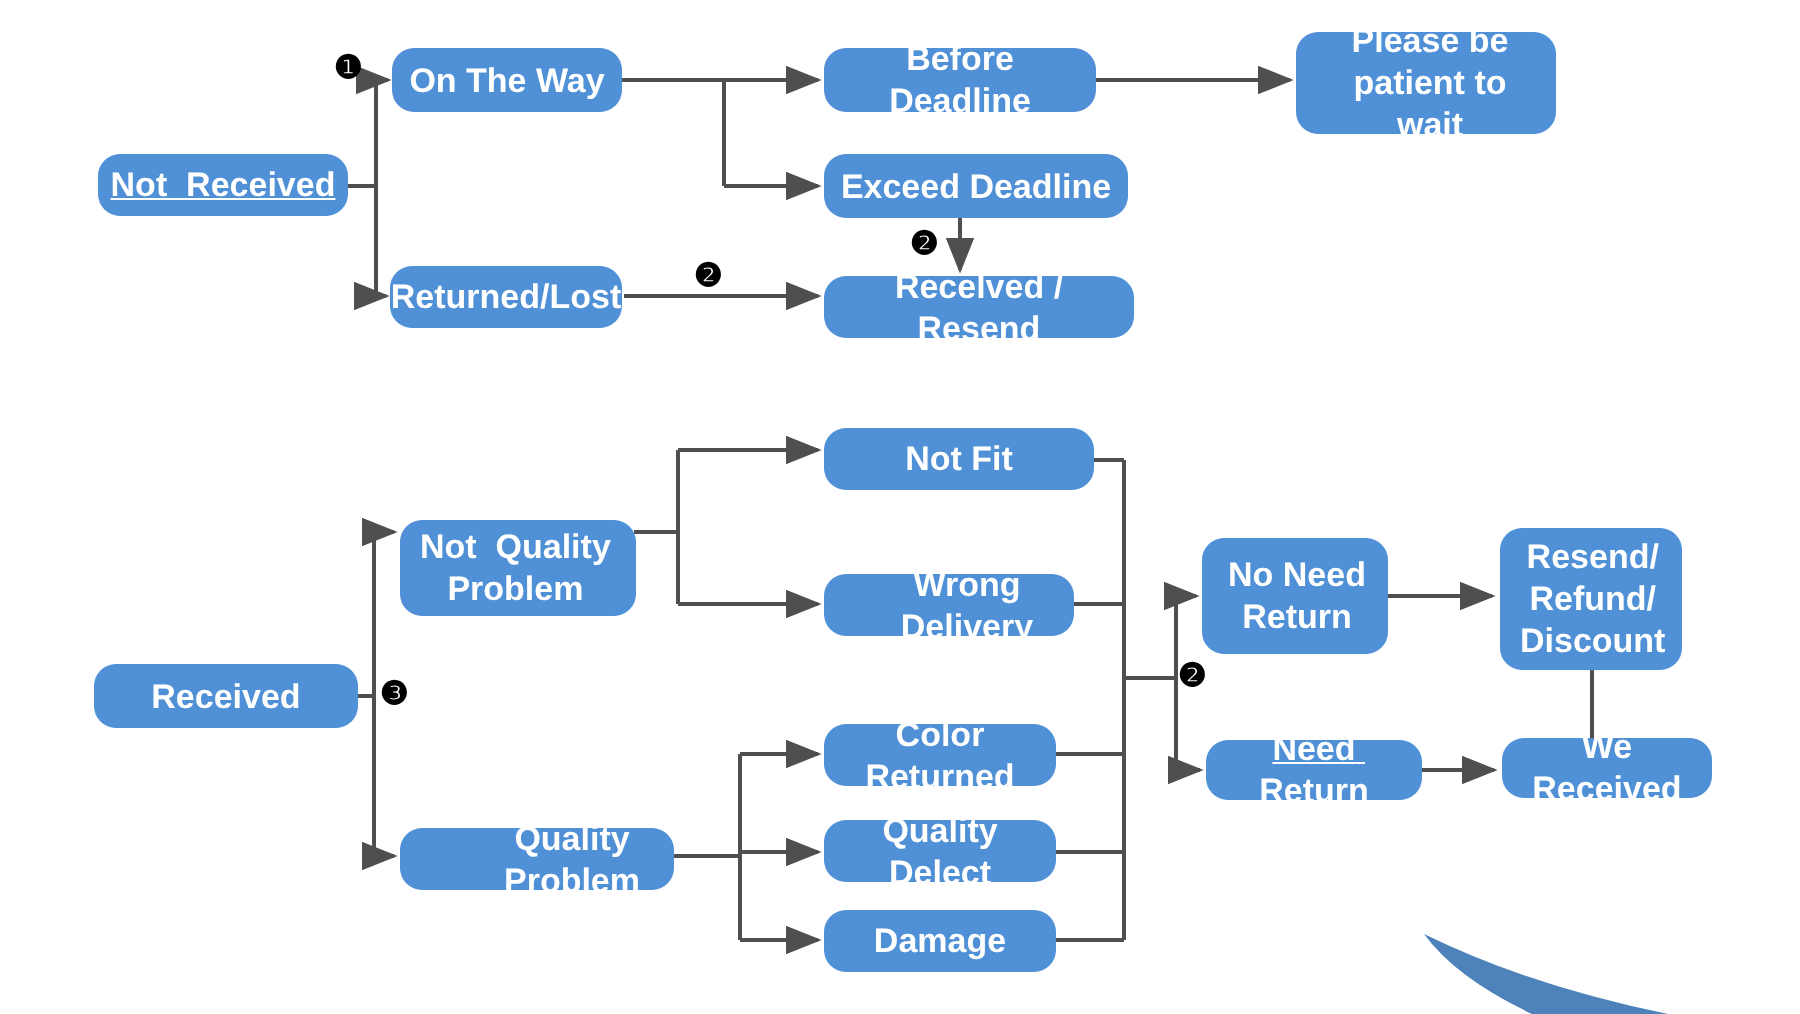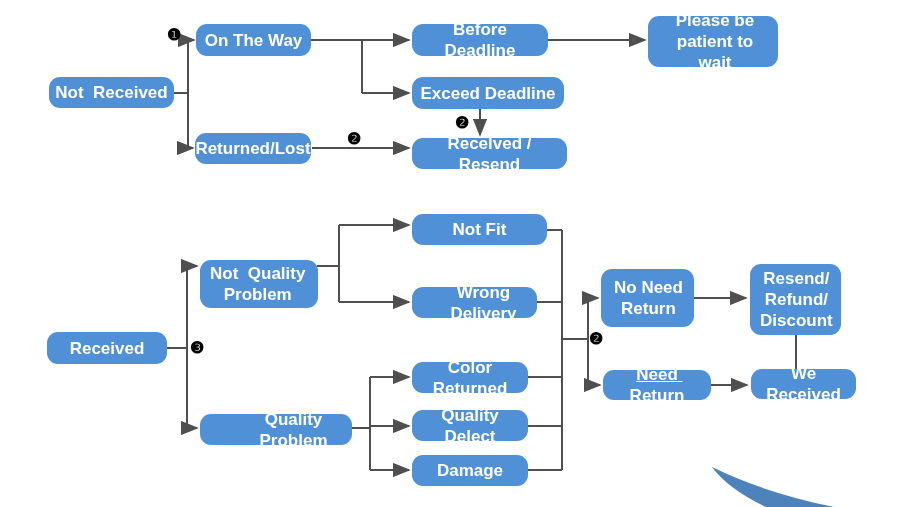--- a/index.html
+++ b/index.html
@@ -100,33 +100,33 @@
     <path class="wire" d="M370,426 H409" marker-end="url(#arrow)"></path>
     <path class="wire" d="M370,470 H409" marker-end="url(#arrow)"></path>
     <path class="wire" d="M588,298 H598" marker-end="url(#arrow)"></path>
     <path class="wire" d="M588,385 H600" marker-end="url(#arrow)"></path>
     <path class="wire" d="M694,298 H746" marker-end="url(#arrow)"></path>
     <path class="wire" d="M711,385 H747" marker-end="url(#arrow)"></path>
 
     <path d="M712,467 Q765,493 834,507 L766,507 Q728,489 712,467 Z" fill="var(--swoosh,#4d82ba)"></path>
   </svg>
 
-  <div class="node" style="left:49px;top:77px;width:125px;height:31px;">Not  Received</div>
+  <div class="node" style="left:49px;top:77px;width:125px;height:31px;text-decoration:underline;">Not  Received</div>
   <div class="node" style="left:196px;top:24px;width:115px;height:32px;">On The Way</div>
   <div class="node" style="left:412px;top:24px;width:136px;height:32px;">Before Deadline</div>
   <div class="node align-left" style="left:648px;top:16px;width:130px;height:51px;">Please be
 patient to wait</div>
   <div class="node" style="left:412px;top:77px;width:152px;height:32px;">Exceed Deadline</div>
   <div class="node" style="left:195px;top:133px;width:116px;height:31px;text-align:center;">Returned/Lost</div>
   <div class="node" style="left:412px;top:138px;width:155px;height:31px;">Recelved / Resend</div>
 
-  <div class="node" style="left:47px;top:332px;width:120px;height:32px;">Received</div>
+  <div class="node" style="left:47px;top:332px;width:132px;height:32px;">Received</div>
   <div class="node align-left" style="left:200px;top:260px;width:118px;height:48px;">Not  Quality
 Problem</div>
-  <div class="node" style="left:200px;top:414px;width:152px;height:31px;padding-left:41px;">Quality Problem</div>
+  <div class="node" style="left:200px;top:414px;width:137px;height:31px;padding-left:41px;">Quality Problem</div>
   <div class="node" style="left:412px;top:214px;width:135px;height:31px;">Not Fit</div>
   <div class="node" style="left:412px;top:287px;width:125px;height:31px;padding-left:24px;">Wrong Delivery</div>
   <div class="node" style="left:412px;top:362px;width:116px;height:31px;">Color Returned</div>
   <div class="node" style="left:412px;top:410px;width:116px;height:31px;">Quality Delect</div>
   <div class="node" style="left:412px;top:455px;width:116px;height:31px;">Damage</div>
   <div class="node align-left" style="left:601px;top:269px;width:93px;height:58px;padding-left:13px;">No Need
 Return</div>
   <div class="node" style="left:603px;top:370px;width:108px;height:30px;text-decoration:underline;">Need Return</div>
   <div class="node align-left" style="left:750px;top:264px;width:91px;height:71px;">Resend/
 Refund/

